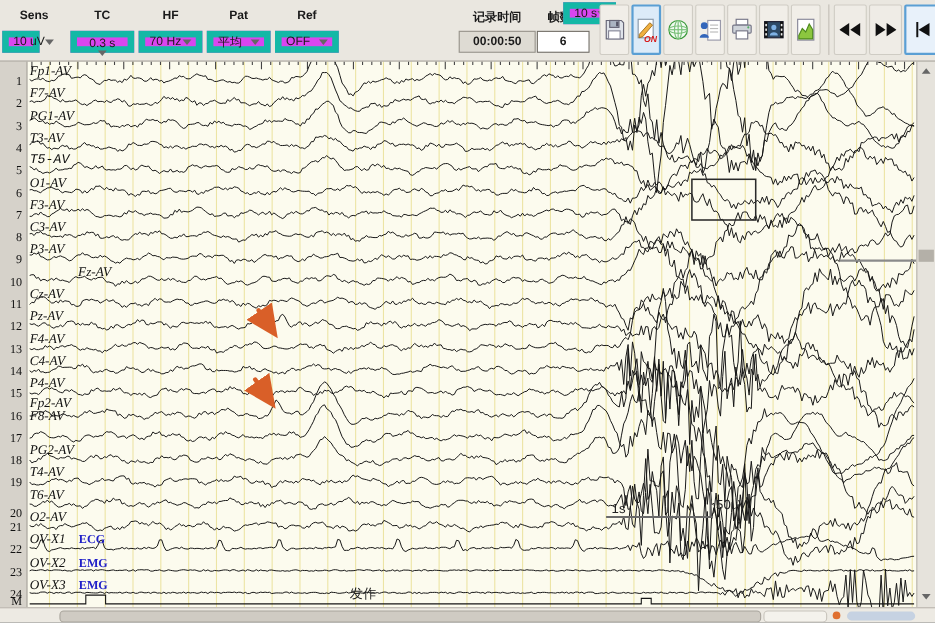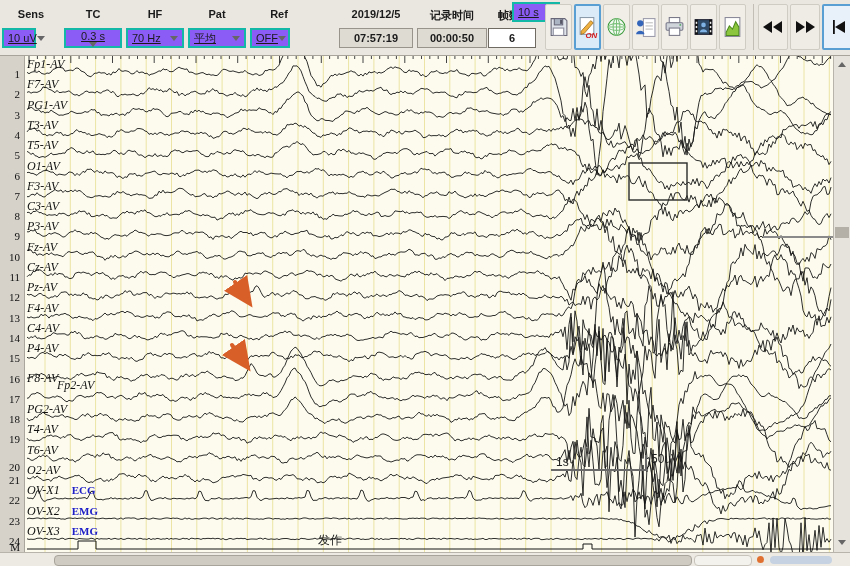--- a/index.html
+++ b/index.html
@@ -4,22 +4,22 @@
 <style>
   html,body{margin:0;padding:0;background:#888;}
   .app{position:relative;width:850px;height:566px;overflow:hidden;background:#eae7e0;
        font-family:"Liberation Sans",sans-serif;font-size:11px;color:#1a1a1a;}
 
   
   .toolbar{position:absolute;left:0;top:0;width:850px;height:55px;background:#eae7e0;
            border-bottom:1px solid #a8a49c;z-index:20;}
   .pcol,.scol{position:absolute;top:0;height:55px;}
   .plabel{position:absolute;top:8px;left:0;width:100%;text-align:center;font-weight:bold;font-size:11px;}
-  .combo{position:absolute;top:28px;left:0;height:20px;background:#8b5cf6;border:2px solid #14b8a6;
-         display:flex;align-items:center;justify-content:space-between;padding:0 4px;box-sizing:border-box;text-decoration:underline;}
+  .combo{position:absolute;top:28px;left:0;height:20px;background:#d946ef;border:6px solid #14b8a6;
+         display:flex;align-items:center;justify-content:space-between;padding:0 4px;box-sizing:border-box;}
   .combo .cval{font-size:11px;white-space:nowrap;}
   .tri-down{width:0;height:0;border-left:4px solid transparent;border-right:4px solid transparent;border-top:5px solid #666;}
   .tri-up{width:0;height:0;border-left:4px solid transparent;border-right:4px solid transparent;border-bottom:5px solid #666;}
   .statbox{position:absolute;top:28px;left:0;width:100%;height:20px;background:#dedbd3;border:1px solid #98948c;
            box-sizing:border-box;text-align:center;line-height:18px;font-weight:bold;}
   .statbox.white{background:#ffffff;border-color:#6f6b63;}
   .combo.page{top:2px;}
   .tbtn{position:absolute;top:4px;width:27px;height:46px;background:#f1eee8;border:1px solid #cfccc4;
         border-radius:2px;display:flex;align-items:center;justify-content:center;box-sizing:border-box;}
   .tbtn.active{border:2px solid #5a9fd4;background:#dcebf8;}
@@ -85,31 +85,27 @@
         </div>
         <div class="pcol" style="left: 188px; width: 58px;">
           <div class="plabel">Pat</div>
           <div class="combo" style="width:58px;">
             <span class="cval">平均</span>
             <span class="tri-down"></span>
           </div>
         </div>
         <div class="pcol" style="left: 250px; width: 58px;">
           <div class="plabel">Ref</div>
-          <div class="combo" style="width:40px;">
+          <div class="combo" style="width:58px;">
             <span class="cval">OFF</span>
             <span class="tri-down"></span>
           </div>
         </div>
       </div>
 
-    <div class="scol" style="left:339px;width:74px;">
-      <div class="plabel">2019/12/5</div>
-      <div class="statbox">07:57:19</div>
-    </div>
 
     <div class="scol" style="left:417px;width:70px;">
       <div class="plabel">记录时间</div>
       <div class="statbox">00:00:50</div>
     </div>
 
     <div class="scol" style="left:488px;width:48px;">
       <div class="plabel">帧数2</div>
       <div class="statbox white">6</div>
     </div>
@@ -405,32 +401,32 @@
         <span class="chnum" style="top: 439.3px;">22</span>
         <span class="chnum" style="top: 459.6px;">23</span>
         <span class="chnum" style="top: 479.9px;">24</span>
         <span class="chnum" style="top: 486px;">M</span>
       </div>
     <div id="labels">
         <span class="chlabel" style="top: 3px;">Fp1-AV</span>
         <span class="chlabel" style="top: 23.3px;">F7-AV</span>
         <span class="chlabel" style="top: 43.6px;">PG1-AV</span>
         <span class="chlabel" style="top: 63.9px;">T3-AV</span>
-        <span class="chlabel" style="top: 84.2px;">T5-AV</span>
+        <span class="chlabel" style="top: 84.2px; font-family: Liberation Mono, monospace;">T5-AV</span>
         <span class="chlabel" style="top: 104.5px;">O1-AV</span>
         <span class="chlabel" style="top: 124.8px;">F3-AV</span>
         <span class="chlabel" style="top: 145.1px;">C3-AV</span>
         <span class="chlabel" style="top: 165.4px;">P3-AV</span>
-        <span class="chlabel" style="top: 185.7px;">Fz-AV</span>
+        <span class="chlabel" style="top: 185.7px; margin-left: 44px;">Fz-AV</span>
         <span class="chlabel" style="top: 206px;">Cz-AV</span>
         <span class="chlabel" style="top: 226.3px;">Pz-AV</span>
         <span class="chlabel" style="top: 246.6px;">F4-AV</span>
         <span class="chlabel" style="top: 266.9px;">C4-AV</span>
         <span class="chlabel" style="top: 287.2px;">P4-AV</span>
-        <span class="chlabel" style="top: 324px; margin-left: 30px;">Fp2-AV</span>
+        <span class="chlabel" style="top: 305px;">Fp2-AV</span>
         <span class="chlabel" style="top: 317px;">F8-AV</span>
         <span class="chlabel" style="top: 348.1px;">PG2-AV</span>
         <span class="chlabel" style="top: 368.4px;">T4-AV</span>
         <span class="chlabel" style="top: 388.7px;">T6-AV</span>
         <span class="chlabel" style="top: 409px;">O2-AV</span>
         <span class="chlabel" style="top: 429.3px;">OV-X1<span class="mod">ECG</span></span>
         <span class="chlabel" style="top: 449.6px;">OV-X2<span class="mod">EMG</span></span>
         <span class="chlabel" style="top: 469.9px;">OV-X3<span class="mod">EMG</span></span>
       </div>
 

